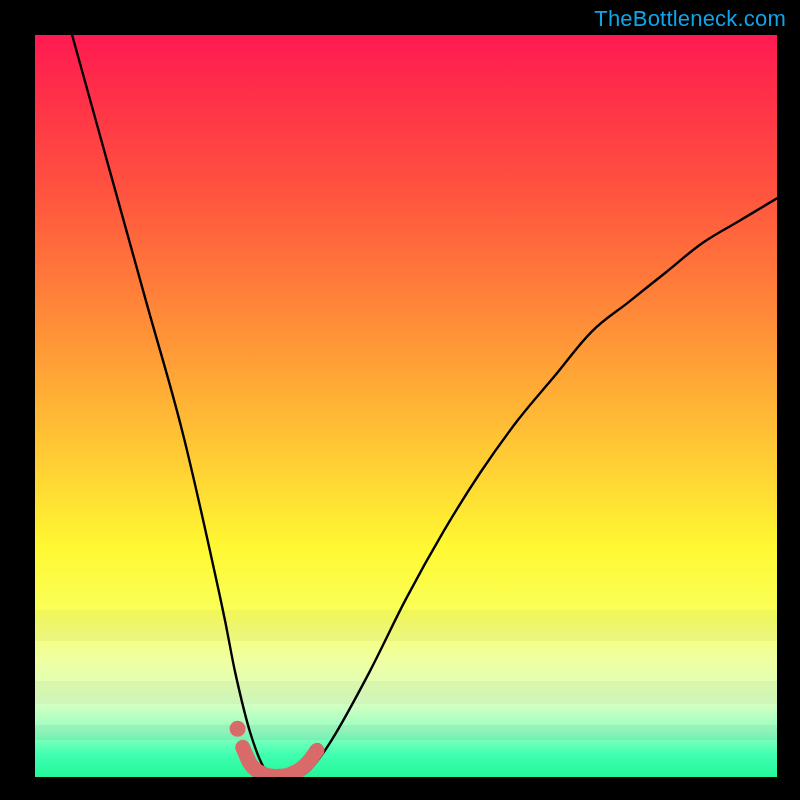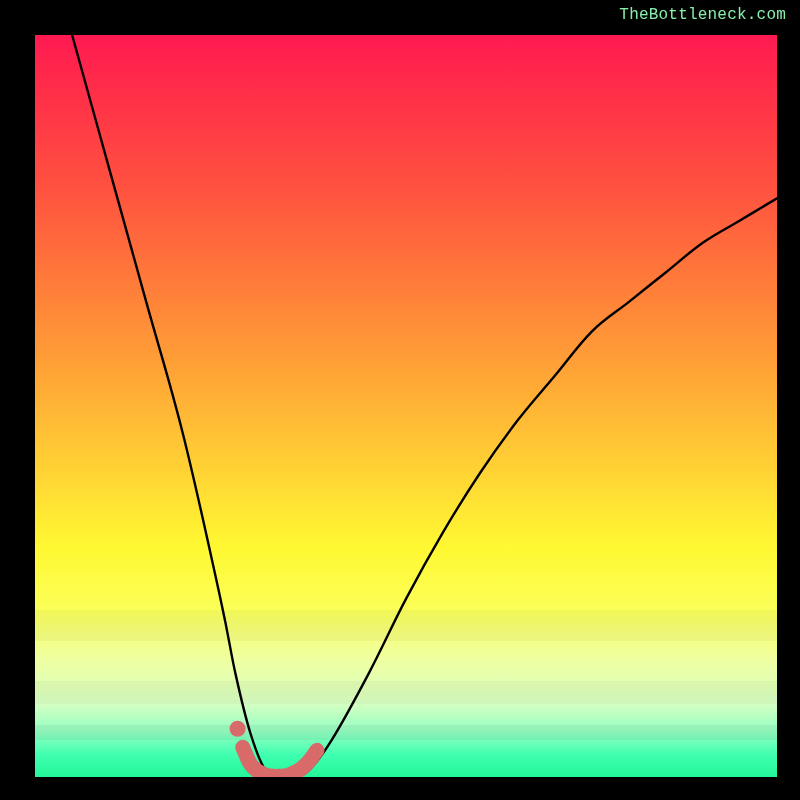--- a/index.html
+++ b/index.html
@@ -8,26 +8,25 @@
     height: 800px;
     background: #000;
     position: relative;
     font-family: Arial, Helvetica, sans-serif;
     overflow: hidden;
   }
   .attribution {
     position: absolute;
     top: 6px;
     right: 14px;
-    color: #86efac;
-    font-size: 16px;
+    color: #0ea5e9;
+    font-size: 22px;
     font-weight: 500;
     letter-spacing: 0.2px;
     z-index: 20;
-    font-family: Liberation Mono, monospace;
   }
   .plot-area {
     position: absolute;
     left: 35px;
     top: 35px;
     width: 742px;
     height: 742px;
     background: linear-gradient(to bottom,
       #ff1a52 0%,
       #ff2a4a 6%,

